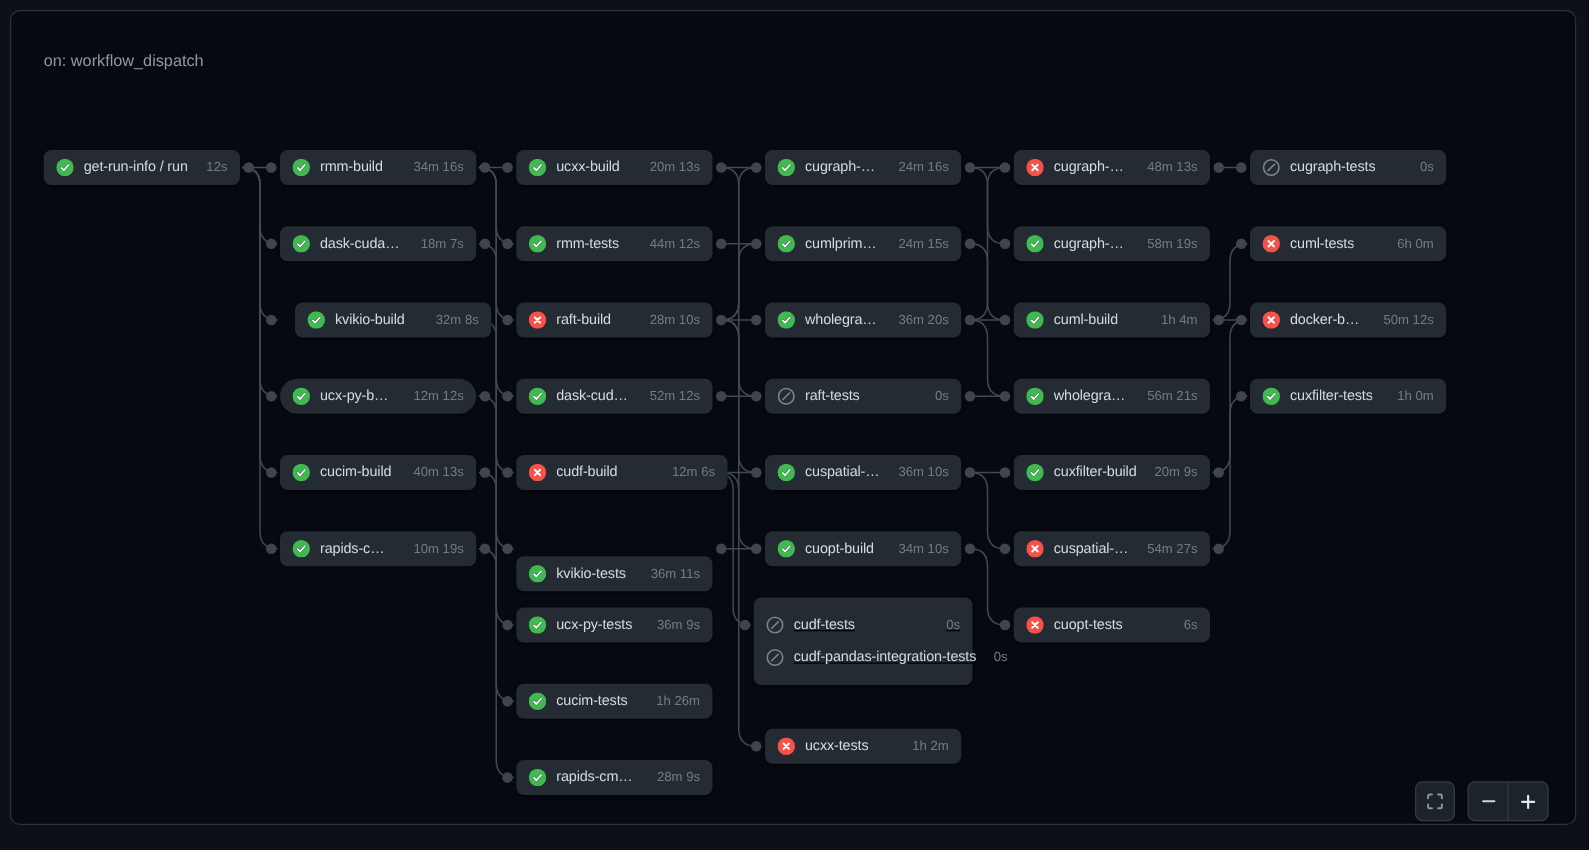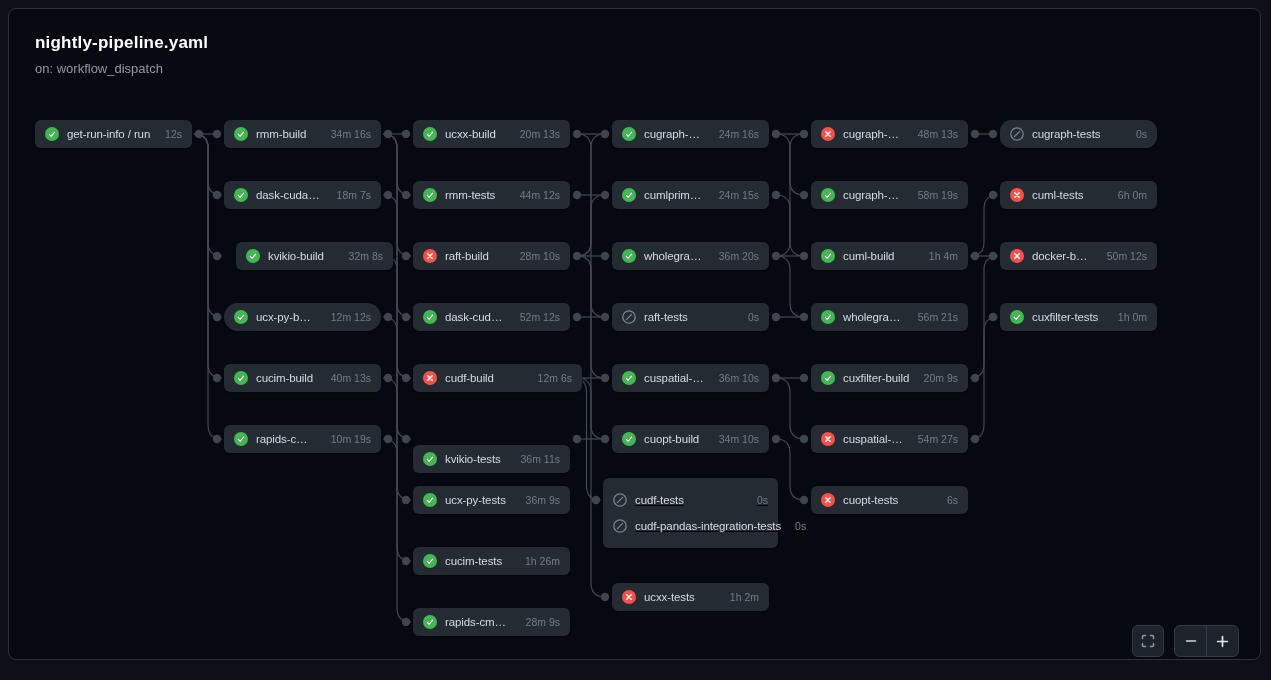--- a/index.html
+++ b/index.html
@@ -50,21 +50,20 @@
   .zoom-pill{display:flex;background:#1d232b;border:1px solid #343b44;border-radius:6px;overflow:hidden;}
   .zoom-half{width:31px;height:30px;display:flex;align-items:center;justify-content:center;cursor:pointer;}
   .zoom-half:first-child{border-right:1px solid #343b44;}
 </style>
 </head>
 <body>
 
 <div class="canvas"></div>
 
 <div class="hdr">
-  <div class="hdr-title">nightly-pipeline.yaml</div>
   <div class="hdr-sub">on: workflow_dispatch</div>
 </div>
 
 <svg class="edges" id="edgeLayer" width="1271" height="680">
     <path d="M 199 134 H 217" fill="none" stroke="#414955" stroke-width="1.2"></path>
     <path d="M 199 134 H 194 Q 208 134 208 148 V 181 Q 208 195 222 195 H 217" fill="none" stroke="#414955" stroke-width="1.2"></path>
     <path d="M 199 134 H 194 Q 208 134 208 148 V 242 Q 208 256 222 256 H 217" fill="none" stroke="#414955" stroke-width="1.2"></path>
     <path d="M 199 134 H 194 Q 208 134 208 148 V 303 Q 208 317 222 317 H 217" fill="none" stroke="#414955" stroke-width="1.2"></path>
     <path d="M 199 134 H 194 Q 208 134 208 148 V 364 Q 208 378 222 378 H 217" fill="none" stroke="#414955" stroke-width="1.2"></path>
     <path d="M 199 134 H 194 Q 208 134 208 148 V 425 Q 208 439 222 439 H 217" fill="none" stroke="#414955" stroke-width="1.2"></path>
@@ -421,21 +420,21 @@
       <span class="dur">54m 27s</span>
     </div>
     <div class="node" style="left: 811px; top: 486px; width: 157px;">
       <svg viewBox="0 0 14 14" class="ic">
         <circle cx="7" cy="7" r="7" fill="#f85149"></circle>
         <path d="M4.8 4.8l4.4 4.4M9.2 4.8L4.8 9.2" stroke="#ffffff" stroke-width="1.5" stroke-linecap="round"></path>
       </svg>
       <span class="lbl">cuopt-tests</span>
       <span class="dur">6s</span>
     </div>
-    <div class="node" style="left: 1000px; top: 120px; width: 157px; border-radius: 11px;">
+    <div class="node" style="left: 1000px; top: 120px; width: 157px;">
       <svg viewBox="0 0 14 14" class="ic">
         <circle cx="7" cy="7" r="6.2" fill="none" stroke="#7d848d" stroke-width="1.3"></circle>
         <path d="M4.4 9.6L9.6 4.4" stroke="#7d848d" stroke-width="1.3" stroke-linecap="round"></path>
       </svg>
       <span class="lbl">cugraph-tests</span>
       <span class="dur">0s</span>
     </div>
     <div class="node" style="left: 1000px; top: 181px; width: 157px;">
       <svg viewBox="0 0 14 14" class="ic">
         <circle cx="7" cy="7" r="7" fill="#f85149"></circle>

